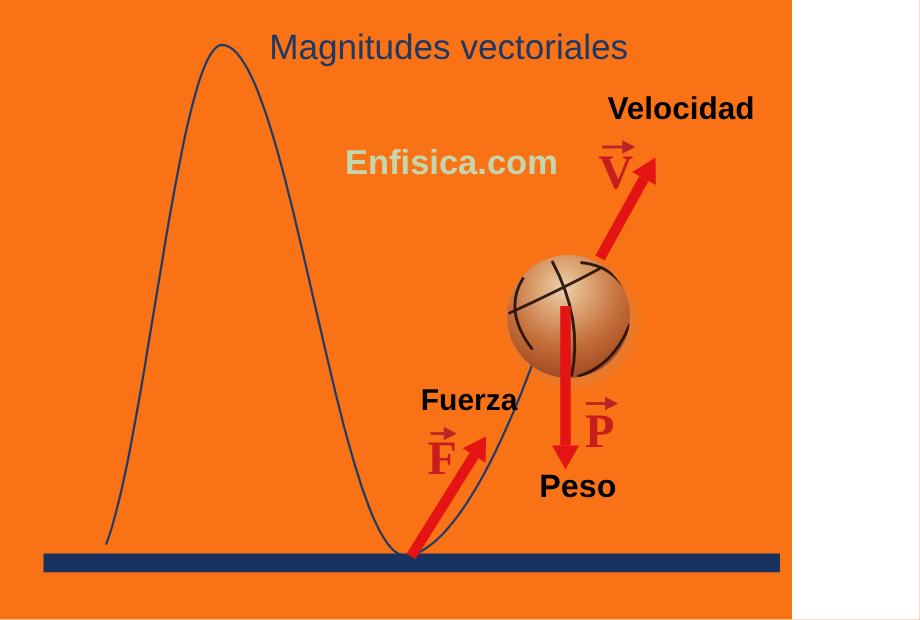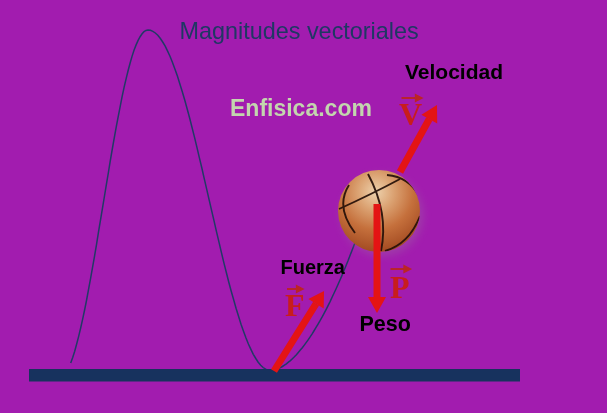--- a/index.html
+++ b/index.html
@@ -1,15 +1,15 @@
 <!DOCTYPE html>
 <html><head><meta charset="utf-8">
 <style>
 html,body{margin:0;padding:0;background:#fff;}
-#stage{position:relative;width:607px;height:413px;background:#a21caf;overflow:hidden;
+#stage{position:relative;width:528px;height:413px;background:#f97316;overflow:hidden;
  font-family:"Liberation Sans",sans-serif;}
 </style></head>
 <body>
 <div id="stage">
 <svg width="613" height="413" viewBox="0 0 613 413" font-family="Liberation Sans, sans-serif">
  <defs>
   <radialGradient id="ballg" cx="0.46" cy="0.27" r="0.88">
    <stop offset="0" stop-color="#edd1ac"></stop>
    <stop offset="0.25" stop-color="#dba272"></stop>
    <stop offset="0.52" stop-color="#c5703c"></stop>

